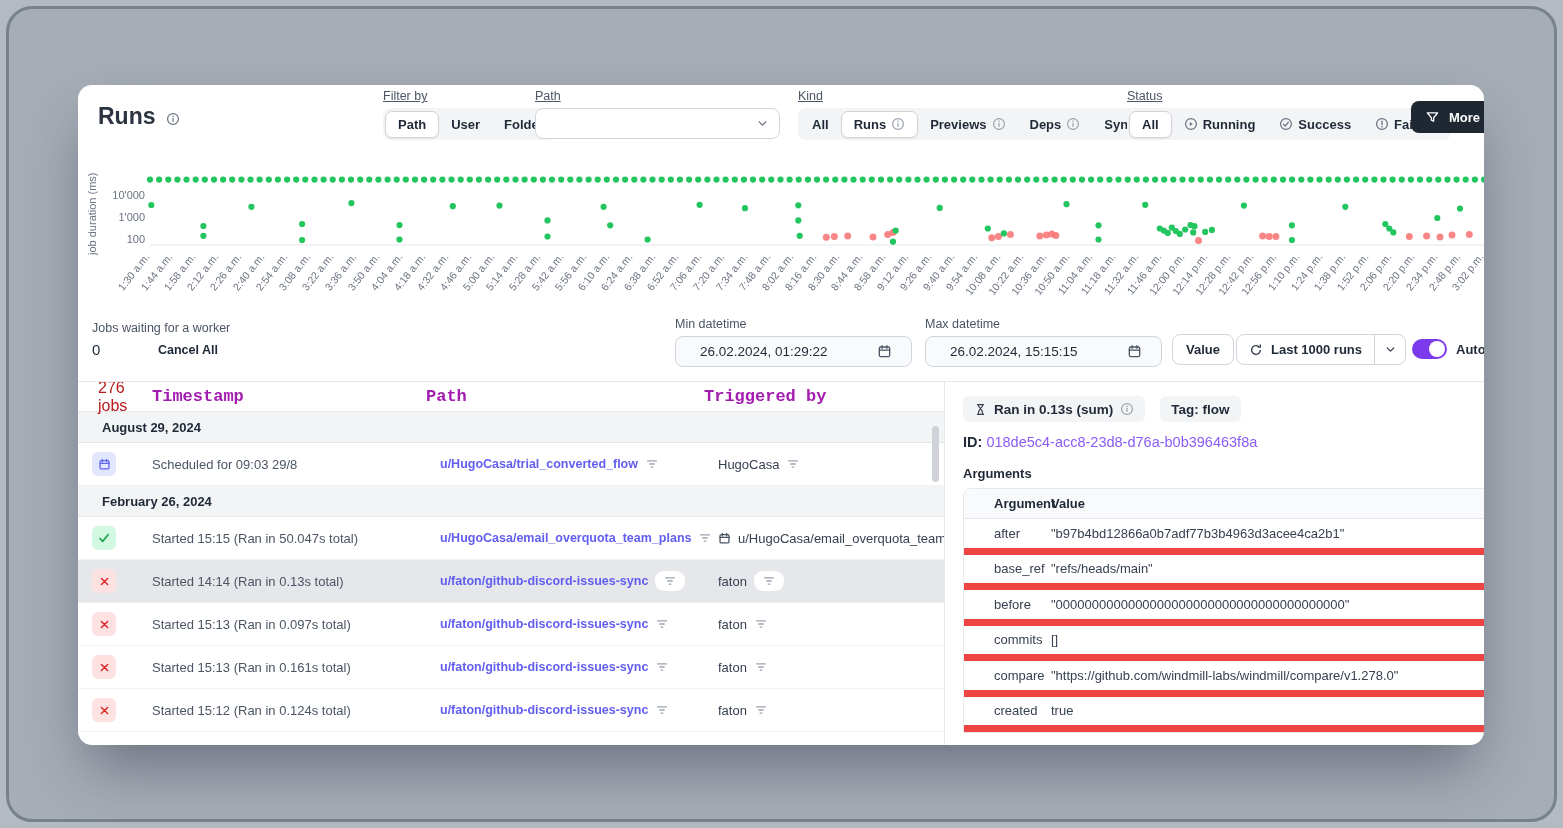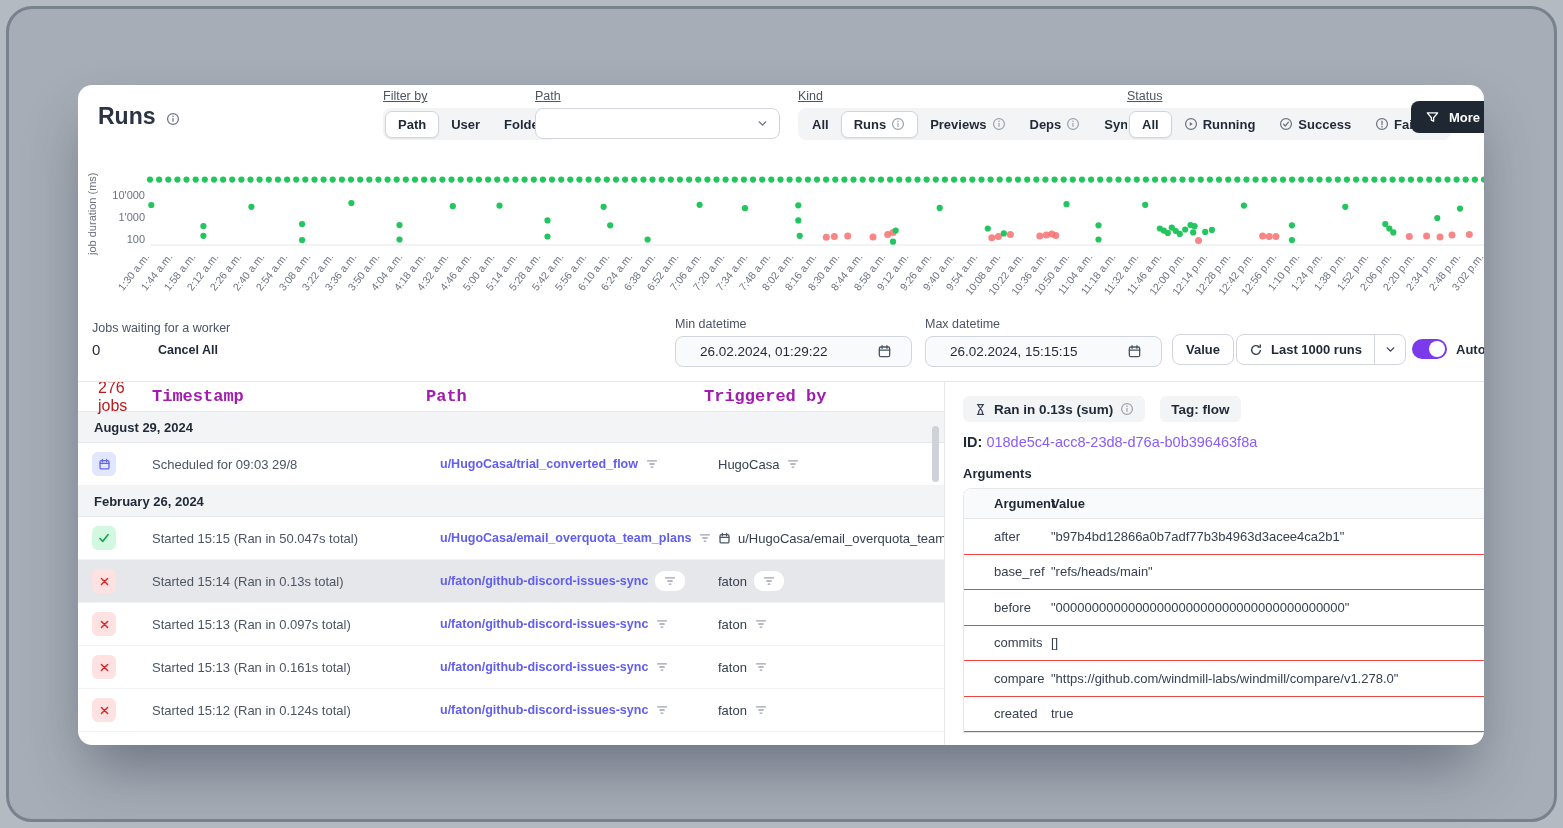--- a/index.html
+++ b/index.html
@@ -54,21 +54,21 @@
 
   
   .tablezone { position:absolute; left:0; right:0; top:296px; bottom:0; border-top:1px solid #e5e7eb; }
   .leftpane { position:absolute; left:0; top:0; bottom:0; width:867px; border-right:1px solid #e5e7eb; overflow:hidden; }
   .lt-head { height:30px; display:flex; align-items:center; border-bottom:1px solid #e5e7eb; }
   .lt-count { width:60px; padding-left:20px; font-size:16px; color:#b91c1c; }
   .col-ts { width:288px; padding-left:14px; }
   .col-path { width:278px; }
   .col-trig { flex:1; }
   .lt-head .h { font-size:17px; font-weight:700; color:#a21caf;font-family:Liberation Mono, monospace; }
-  .grp-row { height:31px; background:#f3f4f6; display:flex; align-items:center; padding-left:16px;
+  .grp-row { height:31px; background:#f3f4f6; display:flex; align-items:center; padding-left:24px;
              font-size:13px; font-weight:700; color:#1f2937; border-bottom:1px solid #e5e7eb; }
   .job-row { height:43px; display:flex; align-items:center; border-bottom:1px solid #f1f2f4; cursor:pointer; }
   .job-row.sel { background:#e5e7eb; }
   .job-row .sicon { width:24px; height:24px; border-radius:6px; margin-left:14px; margin-right:36px;
                     display:flex; align-items:center; justify-content:center; flex:none; }
   .si-success { background:#d2f8e1; color:#16a34a; }
   .si-failure { background:#fee2e2; color:#dc2626; }
   .si-sched { background:#e0e7ff; color:#6366f1; }
   .job-ts { width:288px; font-size:13px; color:#4b5563; white-space:nowrap; overflow:hidden; }
   .job-path { width:278px; display:flex; align-items:center; gap:7px; white-space:nowrap; overflow:hidden; }
@@ -86,21 +86,21 @@
           padding:0 11px; font-size:13.5px; font-weight:600; color:#1f2937; }
   .idrow { position:absolute; left:0; top:52px; font-size:14.5px; }
   .idrow .k { font-weight:700; color:#1f2937; }
   .idrow .v { color:#8b5cf6; }
   .args-title { position:absolute; left:0; top:84px; font-size:13px; font-weight:700; color:#1f2937; }
   .args-table { position:absolute; left:0; top:106px; width:560px; border:1px solid #e5e7eb; border-radius:8px 8px 0 0; overflow:hidden; }
   .args-head { height:30px; background:#f9fafb; display:flex; align-items:center; border-bottom:1px solid #e5e7eb; }
   .args-head .h { font-size:13px; font-weight:700; color:#1f2937; }
   .ac1 { width:85px; padding-left:30px; }
   .ac2 { flex:1; padding-left:2px; }
-  .args-row { height:35.5px; display:flex; align-items:center; border-bottom:1px solid #ef4444; font-size:13px; color:#374151; }
+  .args-row { height:35.5px; display:flex; align-items:center; border-bottom:7px solid #ef4444; font-size:13px; color:#374151; }
   .args-row .val { white-space:nowrap; }
 </style>
 </head>
 <body>
 
 <div class="frame"></div>
 <div class="card">
 
   <div class="page-title">Runs</div>
   <span class="title-info" id="titleInfo"><svg width="14" height="14" viewBox="0 0 16 16">
@@ -637,21 +637,21 @@
               </span>
               <span>u/HugoCasa/email_overquota_team_plans</span>
       </div>
           </div>
           <div class="job-row sel">
       <span class="sicon si-failure">
               <svg width="13" height="13" viewBox="0 0 16 16">
                 <path d="M4.2 4.2l7.6 7.6M11.8 4.2l-7.6 7.6" stroke="currentColor" stroke-width="1.8" stroke-linecap="round"></path>
               </svg>
             </span>
-      <div class="job-ts">Started 15:14 (Ran in 0.13s total)</div>
+      <div class="job-ts">Started 14:14 (Ran in 0.13s total)</div>
       <div class="job-path">
         <a href="#">u/faton/github-discord-issues-sync</a>
               <span class="ficon fpill">
                 <svg width="14" height="14" viewBox="0 0 16 16">
                   <path d="M3 4.5h10M5.5 8h5M7 11.5h2" fill="none" stroke="currentColor" stroke-width="1.5" stroke-linecap="round"></path>
                 </svg>
               </span>
       </div>
       <div class="job-trig">
         <span>faton</span>

